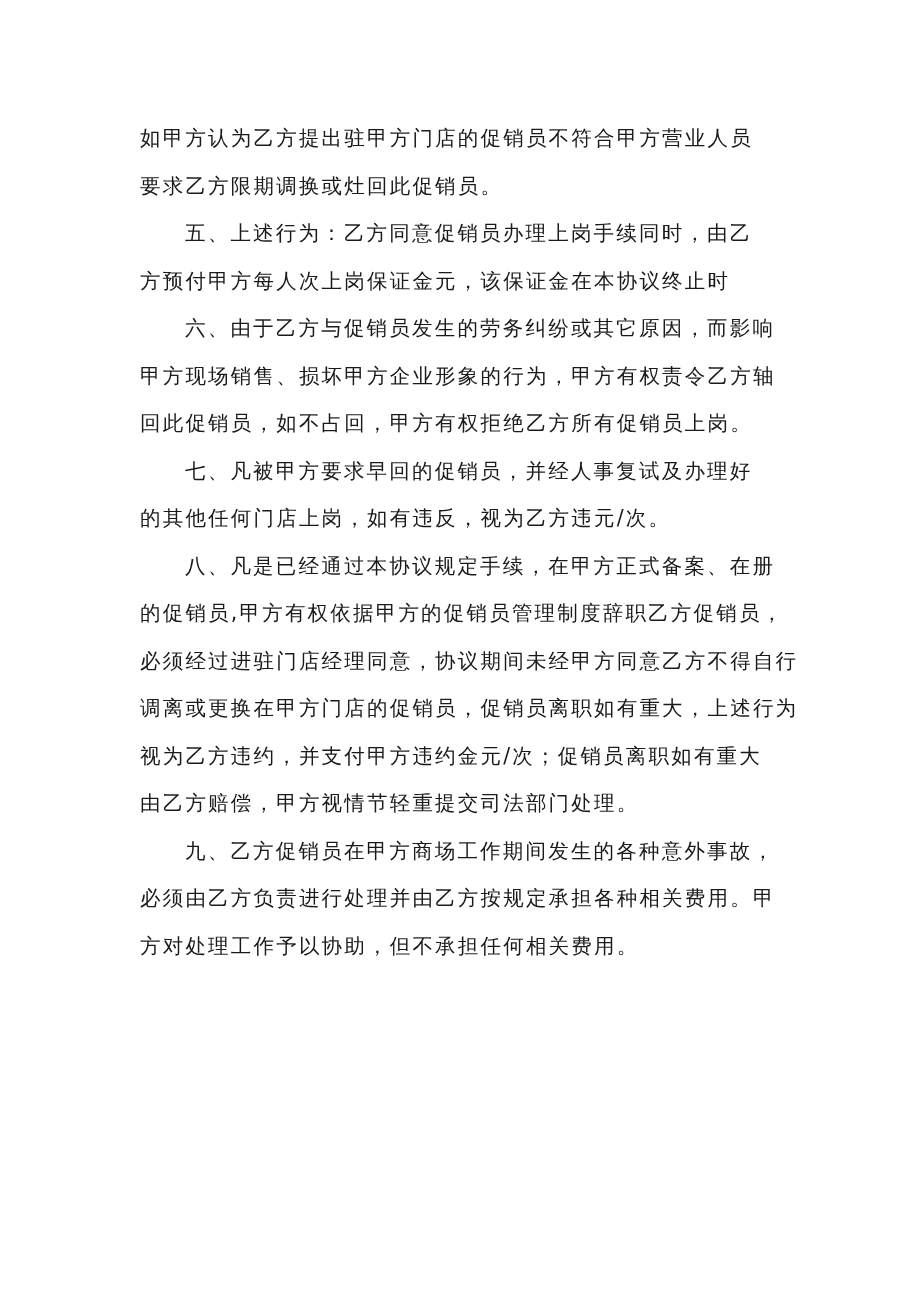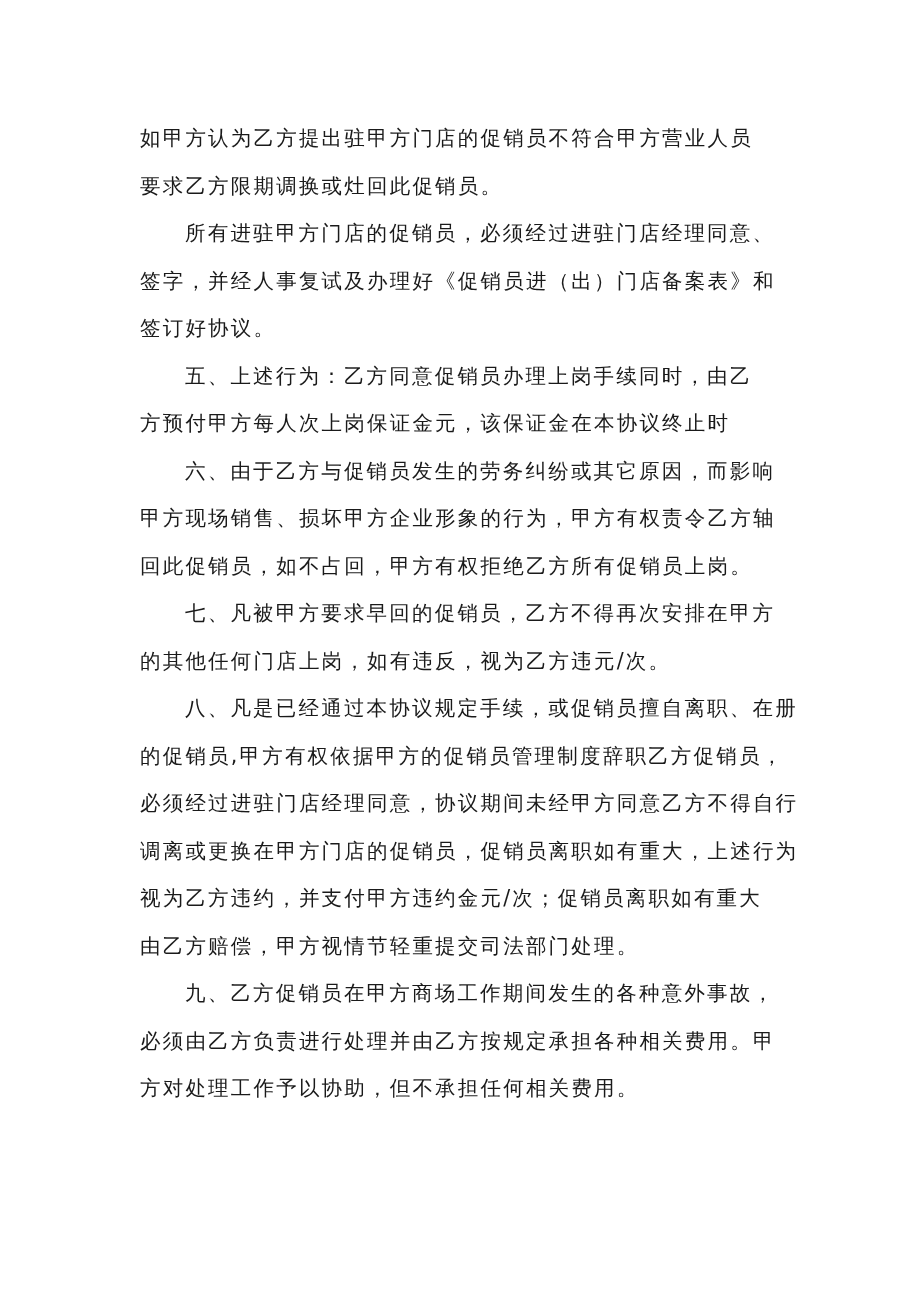--- a/index.html
+++ b/index.html
@@ -42,44 +42,39 @@
 </head>
 <body>
 
 <div class="page">
 
   <p class="para">
     <span class="line">如甲方认为乙方提出驻甲方门店的促销员不符合甲方营业人员</span>
     <span class="line">要求乙方限期调换或灶回此促销员。</span>
   </p>
 
-  <p class="para indent">
-    <span class="line">所有进驻甲方门店的促销员，必须经过进驻门店经理同意、</span>
-    <span class="line" style="text-indent:0">签字，并经人事复试及办理好《促销员进（出）门店备案表》和</span>
-    <span class="line" style="text-indent:0">签订好协议。</span>
-  </p>
 
   <p class="para indent">
     <span class="line">五、上述行为：乙方同意促销员办理上岗手续同时，由乙</span>
     <span class="line" style="text-indent:0">方预付甲方每人次上岗保证金元，该保证金在本协议终止时</span>
   </p>
 
   <p class="para indent">
     <span class="line">六、由于乙方与促销员发生的劳务纠纷或其它原因，而影响</span>
     <span class="line" style="text-indent:0">甲方现场销售、损坏甲方企业形象的行为，甲方有权责令乙方轴</span>
     <span class="line" style="text-indent:0">回此促销员，如不占回，甲方有权拒绝乙方所有促销员上岗。</span>
   </p>
 
   <p class="para indent">
-    <span class="line">七、凡被甲方要求早回的促销员，乙方不得再次安排在甲方</span>
+    <span class="line">七、凡被甲方要求早回的促销员，并经人事复试及办理好</span>
     <span class="line" style="text-indent:0">的其他任何门店上岗，如有违反，视为乙方违元/次。</span>
   </p>
 
   <p class="para indent">
-    <span class="line">八、凡是已经通过本协议规定手续，或促销员擅自离职、在册</span>
+    <span class="line">八、凡是已经通过本协议规定手续，在甲方正式备案、在册</span>
     <span class="line" style="text-indent:0">的促销员,甲方有权依据甲方的促销员管理制度辞职乙方促销员，</span>
     <span class="line" style="text-indent:0">必须经过进驻门店经理同意，协议期间未经甲方同意乙方不得自行</span>
     <span class="line" style="text-indent:0">调离或更换在甲方门店的促销员，促销员离职如有重大，上述行为</span>
     <span class="line" style="text-indent:0">视为乙方违约，并支付甲方违约金元/次；促销员离职如有重大</span>
     <span class="line" style="text-indent:0">由乙方赔偿，甲方视情节轻重提交司法部门处理。</span>
   </p>
 
   <p class="para indent">
     <span class="line">九、乙方促销员在甲方商场工作期间发生的各种意外事故，</span>
     <span class="line" style="text-indent:0">必须由乙方负责进行处理并由乙方按规定承担各种相关费用。甲</span>

